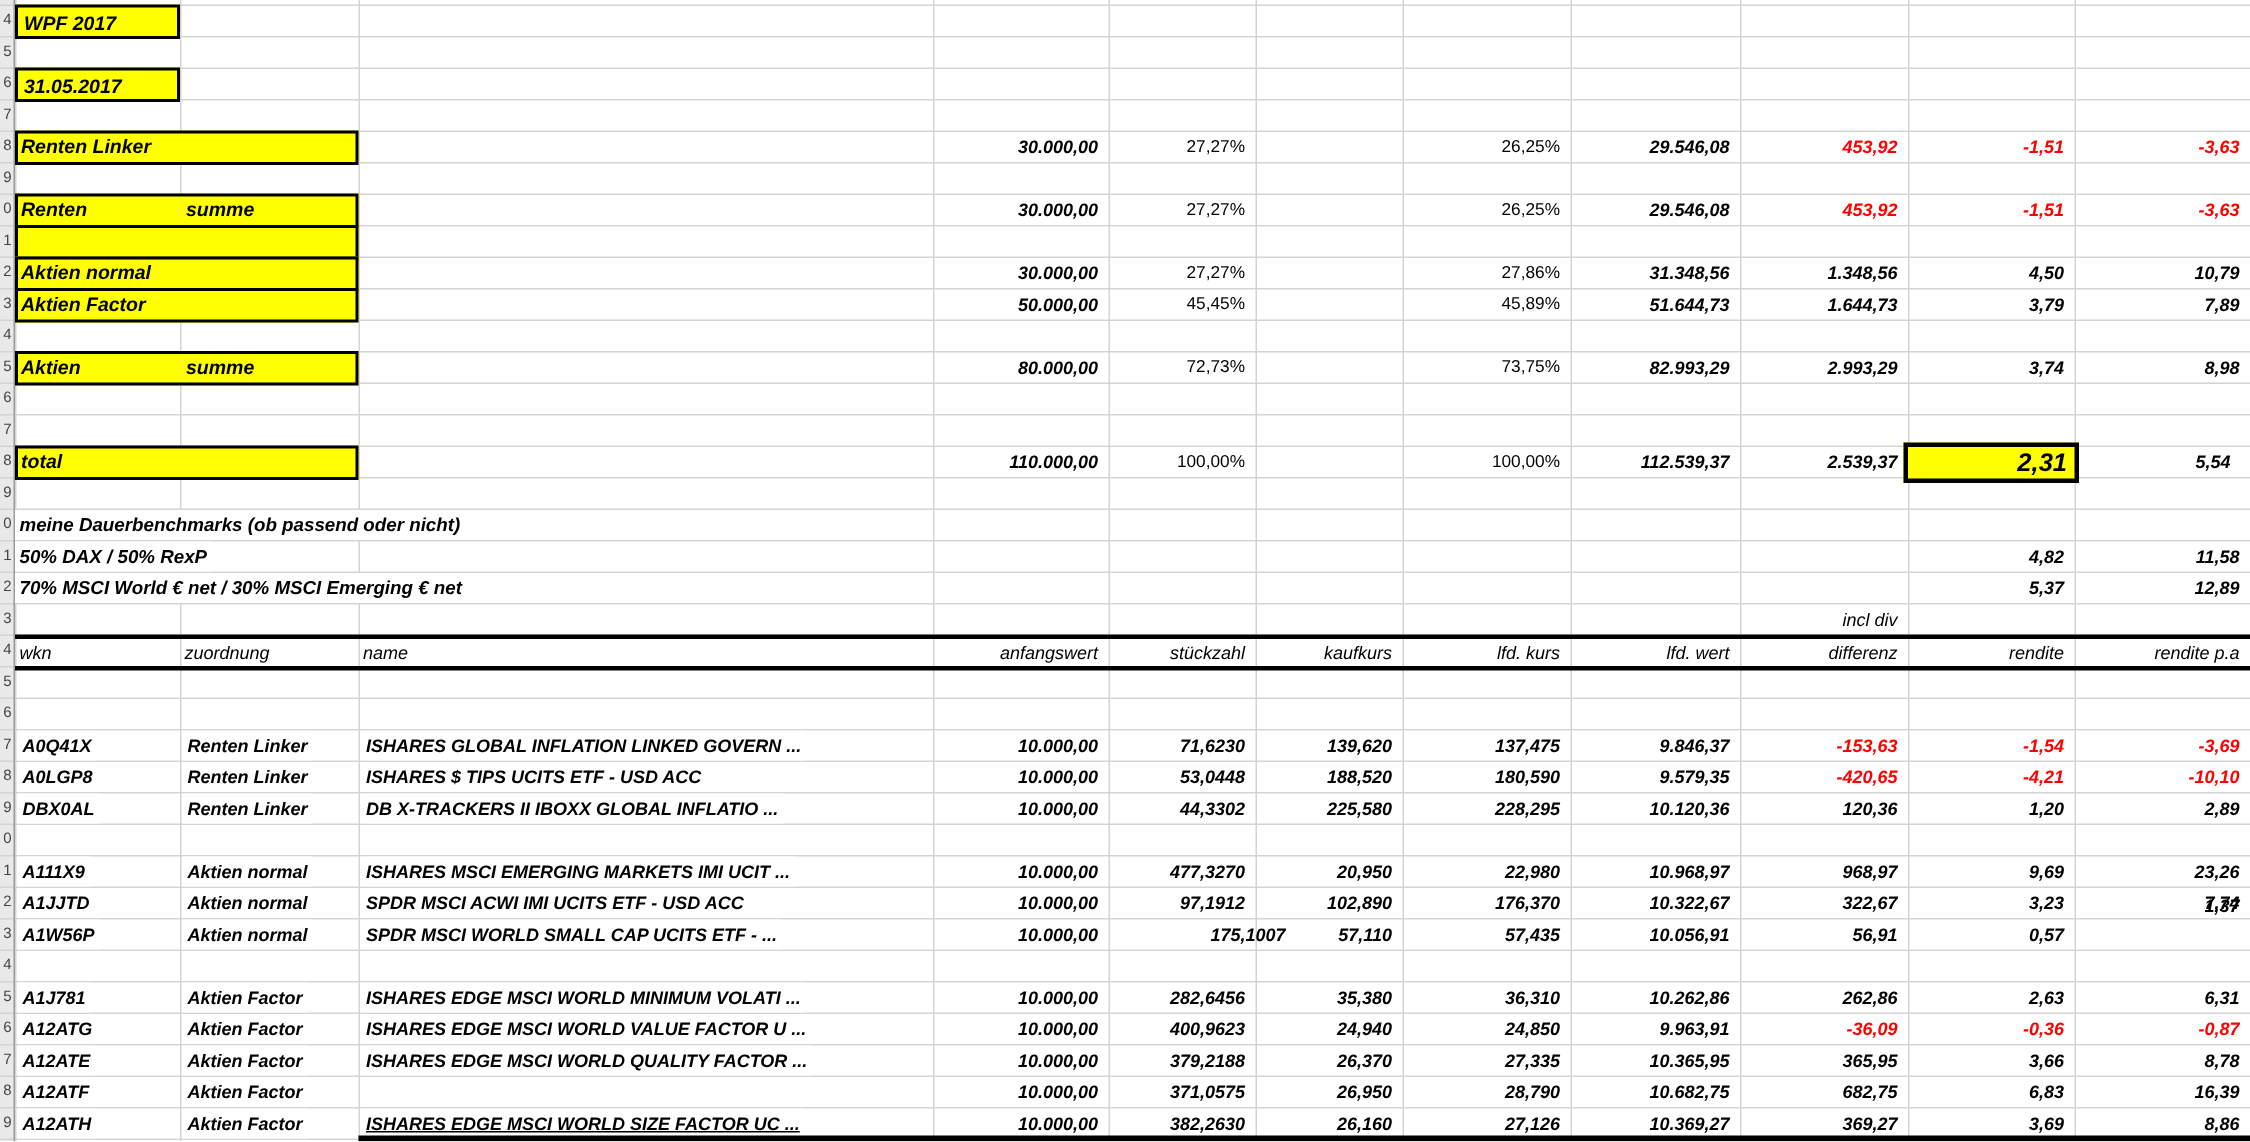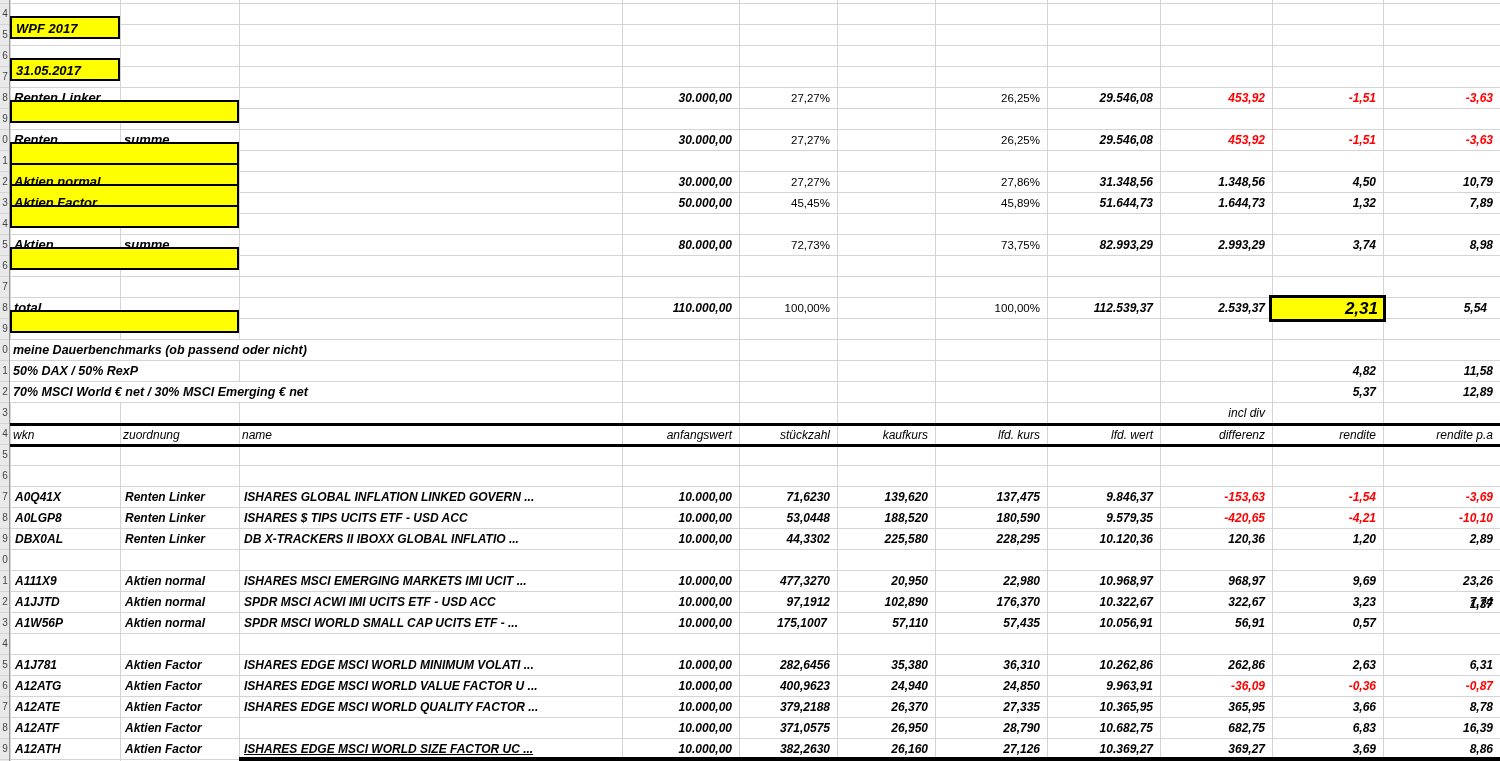--- a/index.html
+++ b/index.html
@@ -9,21 +9,21 @@
   .hline{position:absolute;left:0;width:1500px;height:1px;background:#d4d4d4;z-index:1;}
   .strip{position:absolute;left:0;top:0;width:10px;height:761px;background:#e9e9e9;z-index:0;}
   .cell{position:absolute;height:20px;line-height:20px;font-size:12px;white-space:nowrap;box-sizing:border-box;z-index:2;color:#000;}
   .rownum{width:10px;font-size:10px;color:#444;text-align:center;font-style:normal;z-index:2;}
   .num{font-weight:bold;font-style:italic;text-align:right;padding-right:7px;}
   .pct{font-weight:normal;font-style:normal;text-align:right;padding-right:7px;font-size:11.5px;}
   .lbl{font-weight:bold;font-style:italic;background:#fff;padding:0 3px;z-index:2;}
   .red{color:#ff0000;}
   .hdr{font-style:italic;font-weight:normal;text-align:right;padding-right:7px;}
   .hleft{text-align:left;padding-left:3px;}
-  .ybox{position:absolute;background:#ffff00;border:2px solid #000;box-sizing:border-box;z-index:3;margin-top:13px;}
+  .ybox{position:absolute;background:#ffff00;border:2px solid #000;box-sizing:border-box;z-index:3;}
   .boxlbl{font-weight:bold;font-style:italic;font-size:13px;height:19px;line-height:19px;z-index:4;}
   .bm{font-weight:bold;font-style:italic;font-size:12.5px;background:#fff;padding:0 3px;}
   .note{font-style:italic;font-weight:normal;text-align:right;padding-right:7px;}
   .bar{position:absolute;background:#000;z-index:4;}
   .hl{position:absolute;left:1269px;top:295px;width:117px;height:27px;background:#ffff00;border:3px solid #000;
       box-sizing:border-box;z-index:5;font-weight:bold;font-style:italic;font-size:17px;text-align:right;
       line-height:21px;padding-right:5px;color:#000;}
 </style>
 </head>
 <body>
@@ -167,21 +167,21 @@
     <div class="cell num" style="left: 1160px; top: 172px; width: 112px;">1.348,56</div>
     <div class="cell num" style="left: 1272px; top: 172px; width: 111px;">4,50</div>
     <div class="cell num" style="left: 1383px; top: 172px; width: 117px;">10,79</div>
     <div class="ybox" style="left: 10px; top: 192px; width: 229px; height: 23px;"></div>
     <div class="cell boxlbl" style="left: 14px; top: 193px;">Aktien Factor</div>
     <div class="cell num" style="left: 622px; top: 193px; width: 117px;">50.000,00</div>
     <div class="cell pct" style="left: 739px; top: 193px; width: 98px;">45,45%</div>
     <div class="cell pct" style="left: 935px; top: 193px; width: 112px;">45,89%</div>
     <div class="cell num" style="left: 1047px; top: 193px; width: 113px;">51.644,73</div>
     <div class="cell num" style="left: 1160px; top: 193px; width: 112px;">1.644,73</div>
-    <div class="cell num" style="left: 1272px; top: 193px; width: 111px;">1,32</div>
+    <div class="cell num" style="left: 1272px; top: 193px; width: 111px;">3,79</div>
     <div class="cell num" style="left: 1383px; top: 193px; width: 117px;">7,89</div>
     <div class="ybox" style="left: 10px; top: 234px; width: 229px; height: 23px;"></div>
     <div class="cell boxlbl" style="left: 14px; top: 235px;">Aktien</div>
     <div class="cell boxlbl" style="left: 124px; top: 235px;">summe</div>
     <div class="cell num" style="left: 622px; top: 235px; width: 117px;">80.000,00</div>
     <div class="cell pct" style="left: 739px; top: 235px; width: 98px;">72,73%</div>
     <div class="cell pct" style="left: 935px; top: 235px; width: 112px;">73,75%</div>
     <div class="cell num" style="left: 1047px; top: 235px; width: 113px;">82.993,29</div>
     <div class="cell num" style="left: 1160px; top: 235px; width: 112px;">2.993,29</div>
     <div class="cell num" style="left: 1272px; top: 235px; width: 111px;">3,74</div>
@@ -258,21 +258,21 @@
     <div class="cell num" style="left: 837px; top: 592px; width: 98px;">102,890</div>
     <div class="cell num" style="left: 935px; top: 592px; width: 112px;">176,370</div>
     <div class="cell num" style="left: 1047px; top: 592px; width: 113px;">10.322,67</div>
     <div class="cell num" style="left: 1160px; top: 592px; width: 112px;">322,67</div>
     <div class="cell num" style="left: 1272px; top: 592px; width: 111px;">3,23</div>
     <div class="cell num" style="left: 1383px; top: 592px; width: 117px;">7,74</div>
     <div class="cell lbl" style="left: 12px; top: 613px;">A1W56P</div>
     <div class="cell lbl" style="left: 122px; top: 613px;">Aktien normal</div>
     <div class="cell lbl" style="left: 241px; top: 613px;">SPDR MSCI WORLD SMALL CAP UCITS ETF - ...</div>
     <div class="cell num" style="left: 622px; top: 613px; width: 117px;">10.000,00</div>
-    <div class="cell num" style="left: 736px; top: 613px; width: 98px;">175,1007</div>
+    <div class="cell num" style="left: 766px; top: 613px; width: 98px;">175,1007</div>
     <div class="cell num" style="left: 837px; top: 613px; width: 98px;">57,110</div>
     <div class="cell num" style="left: 935px; top: 613px; width: 112px;">57,435</div>
     <div class="cell num" style="left: 1047px; top: 613px; width: 113px;">10.056,91</div>
     <div class="cell num" style="left: 1160px; top: 613px; width: 112px;">56,91</div>
     <div class="cell num" style="left: 1272px; top: 613px; width: 111px;">0,57</div>
     <div class="cell num" style="left: 1383px; top: 594px; width: 117px;">1,37</div>
     <div class="cell lbl" style="left: 12px; top: 655px;">A1J781</div>
     <div class="cell lbl" style="left: 122px; top: 655px;">Aktien Factor</div>
     <div class="cell lbl" style="left: 241px; top: 655px;">ISHARES EDGE MSCI WORLD MINIMUM VOLATI ...</div>
     <div class="cell num" style="left: 622px; top: 655px; width: 117px;">10.000,00</div>

